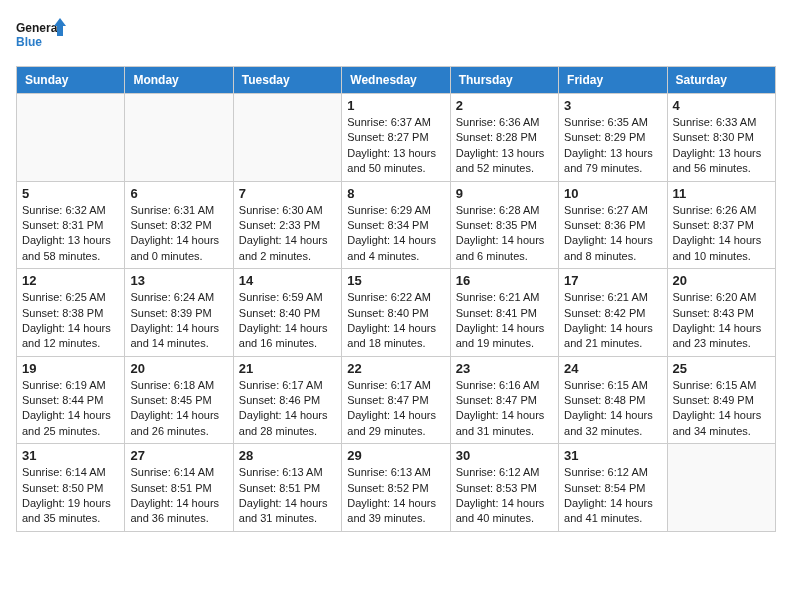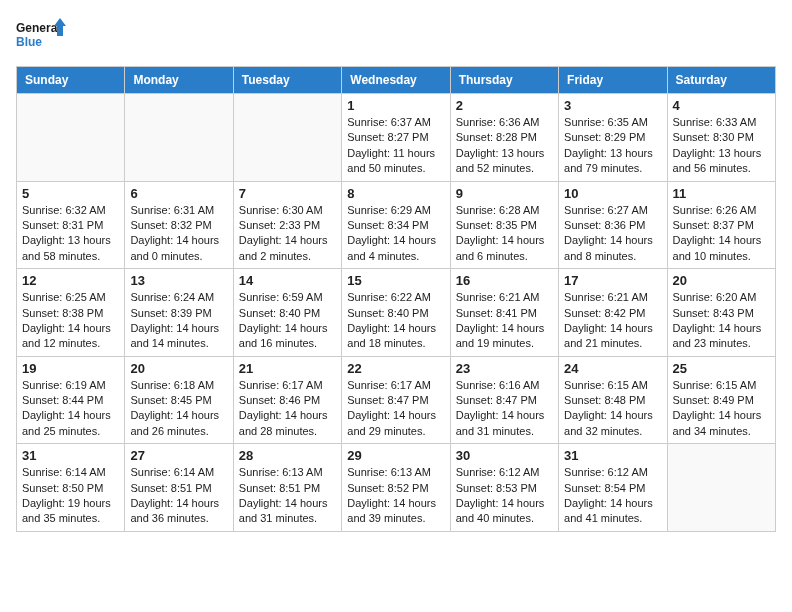--- a/index.html
+++ b/index.html
@@ -99,21 +99,21 @@
   <tbody id="calendar-body">
   <tr>
         <td class="empty"></td>
         <td class="empty"></td>
         <td class="empty"></td>
         <td>
         <span class="day-num">1</span>
         <div class="day-info">
           <span>Sunrise: 6:37 AM</span><br>
           <span>Sunset: 8:27 PM</span><br>
-          <span>Daylight: 11 hours and 50 minutes.</span>
+          <span>Daylight: 13 hours and 50 minutes.</span>
         </div>
       </td>
         <td>
         <span class="day-num">2</span>
         <div class="day-info">
           <span>Sunrise: 6:36 AM</span><br>
           <span>Sunset: 8:28 PM</span><br>
           <span>Daylight: 13 hours and 52 minutes.</span>
         </div>
       </td>

